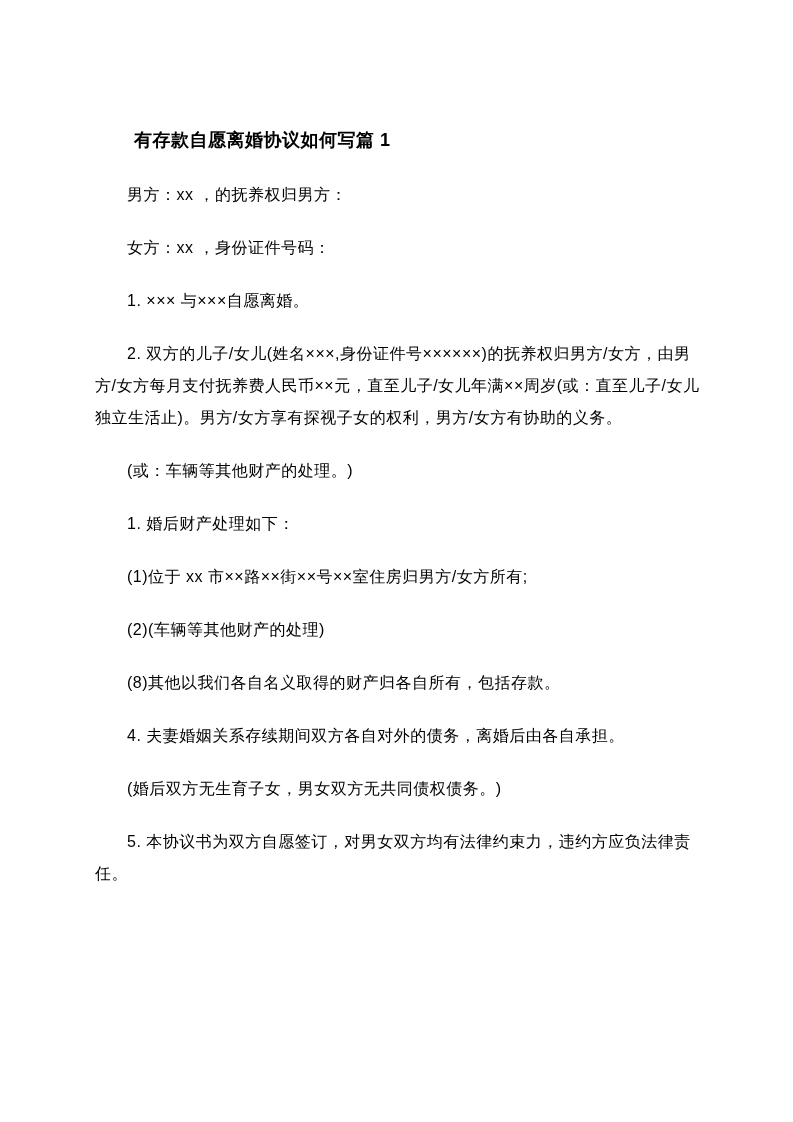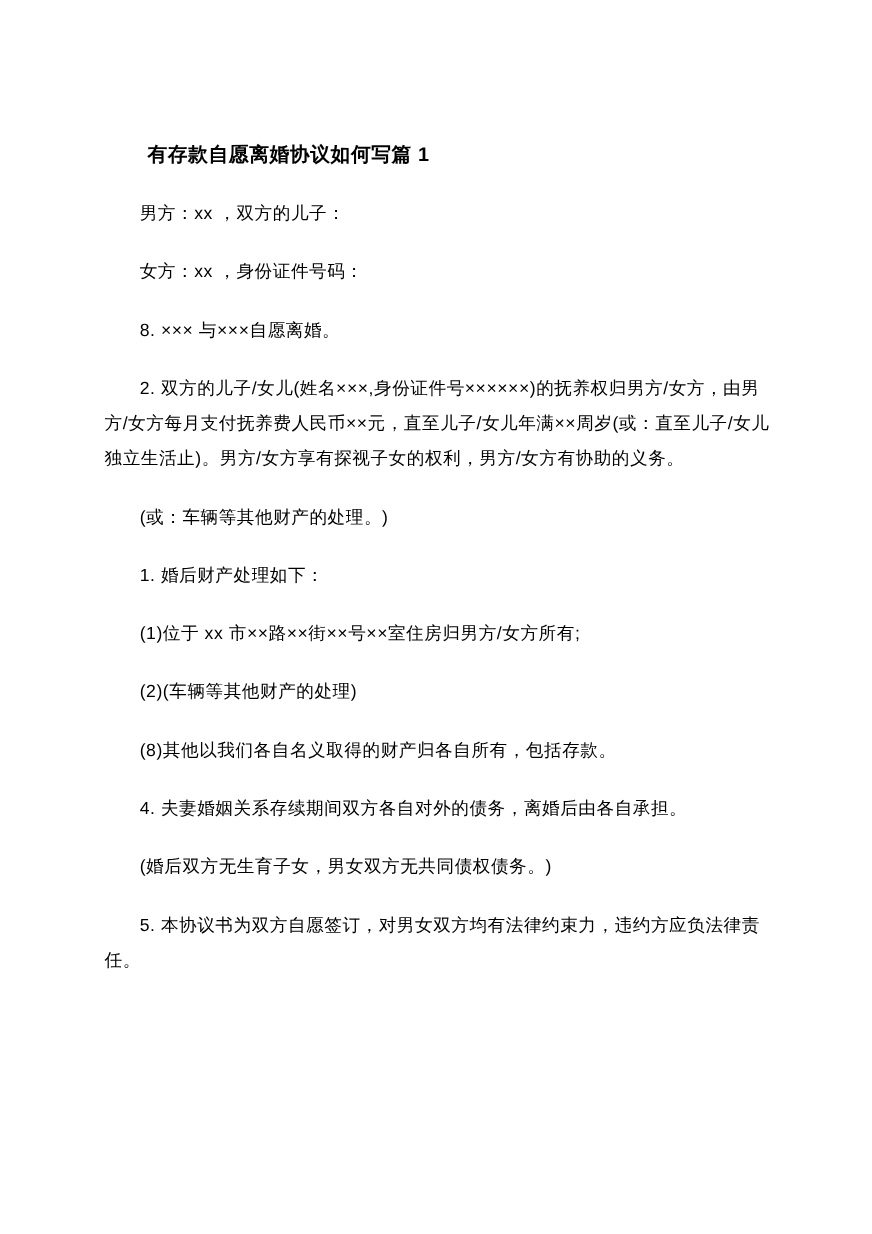--- a/index.html
+++ b/index.html
@@ -44,26 +44,26 @@
   .p-clause-1     { margin-bottom: 18px; }
   .p-clause-2     { margin-bottom: 7px;  }
   .p-clause-2-alt { margin-bottom: 17px; }
 </style>
 </head>
 <body>
 
 <div class="doc-page">
   <h1 class="doc-title">有存款自愿离婚协议如何写篇 1</h1>
 
-  <p class="p-party p-party-male">男方：xx ，双方的儿子：</p>
+  <p class="p-party p-party-male">男方：xx ，的抚养权归男方：</p>
 
   <p class="p-party p-party-female">女方：xx ，身份证件号码：</p>
 
 
-  <p class="p-clause-1">8. ××× 与×××自愿离婚。</p>
+  <p class="p-clause-1">1. ××× 与×××自愿离婚。</p>
 
   <p class="p-clause-2">2. 双方的儿子/女儿(姓名×××,身份证件号××××××)的抚养权归男方/女方，由男方/女方每月支付抚养费人民币××元，直至儿子/女儿年满××周岁(或：直至儿子/女儿独立生活止)。男方/女方享有探视子女的权利，男方/女方有协助的义务。</p>
 
   <p class="p-clause-2-alt">(或：车辆等其他财产的处理。)</p>
 
   <p>1. 婚后财产处理如下：</p>
 
   <p>(1)位于 xx 市××路××街××号××室住房归男方/女方所有;</p>
 
   <p>(2)(车辆等其他财产的处理)</p>

